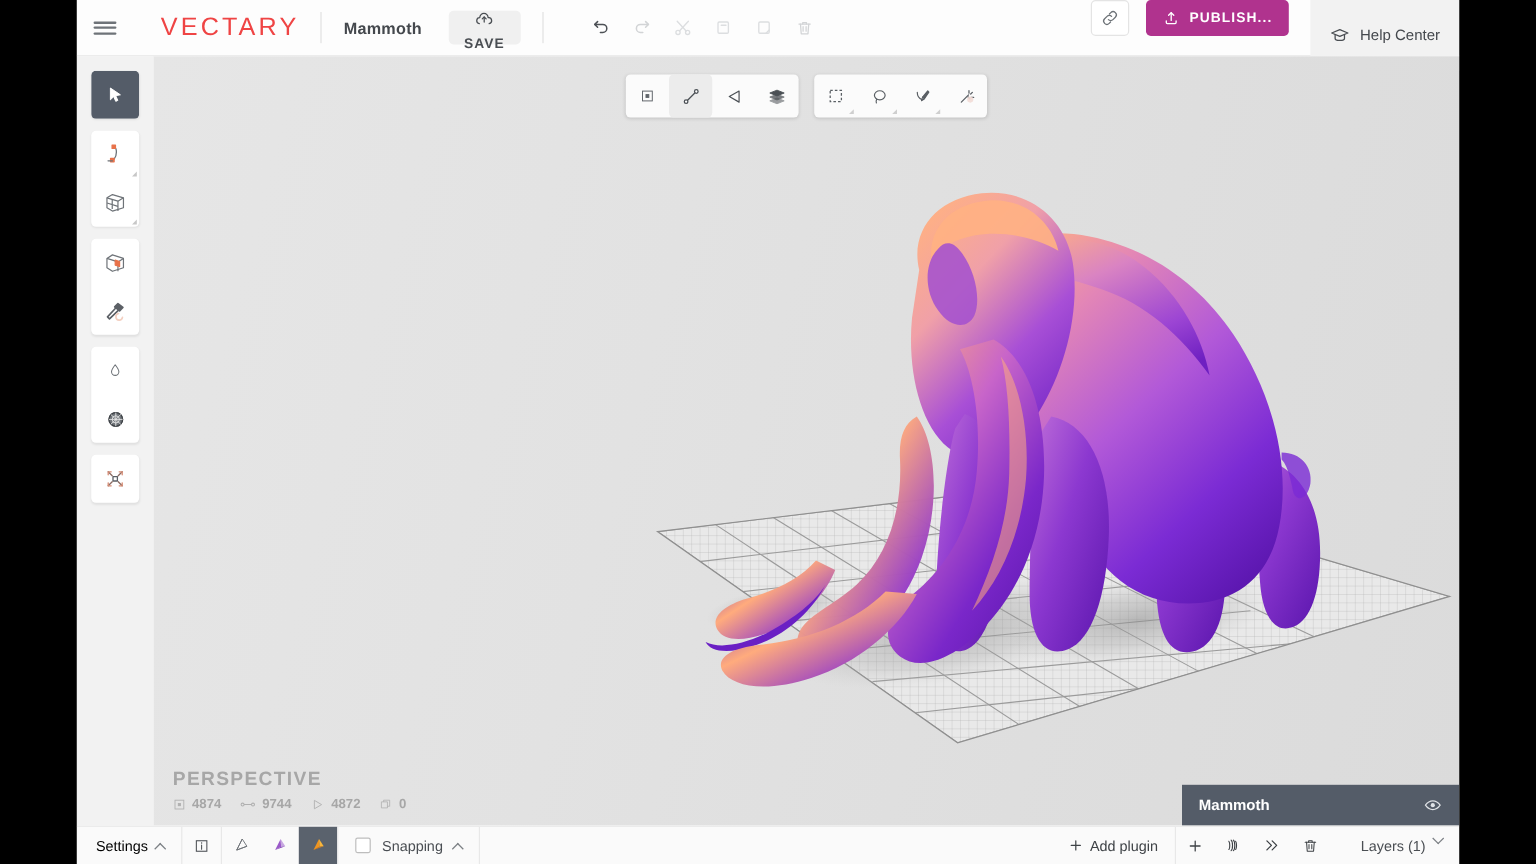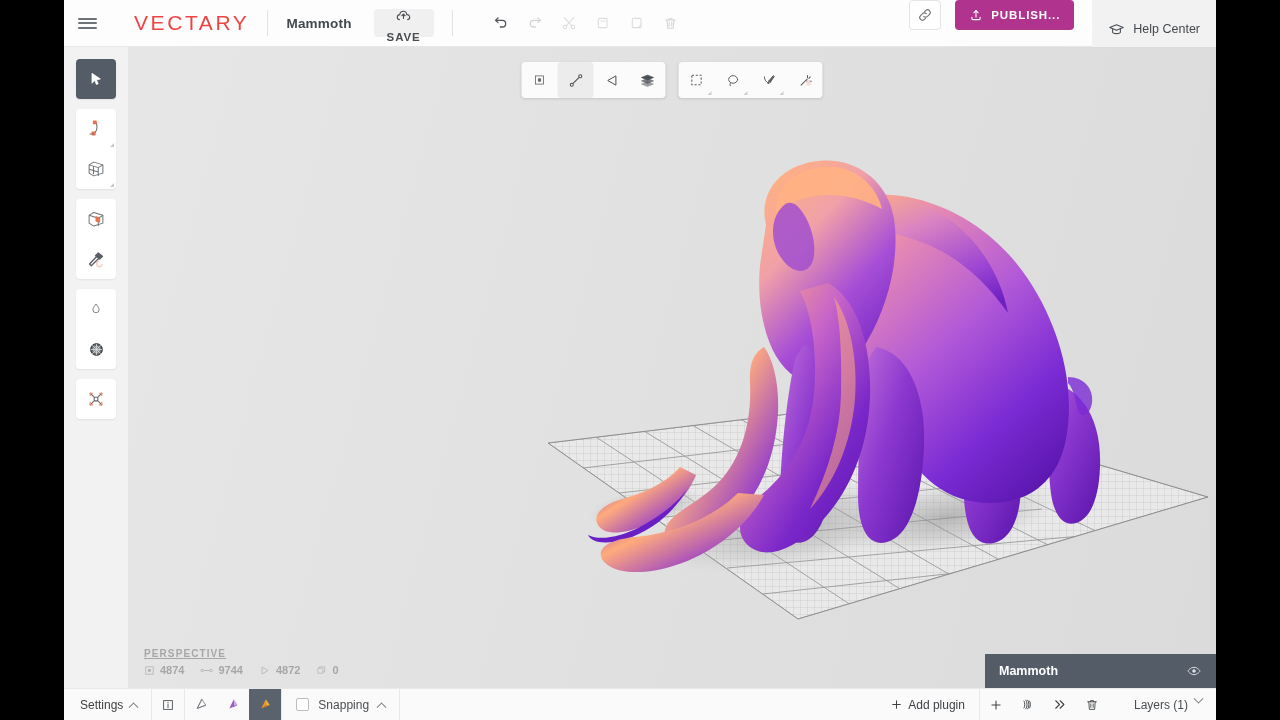--- a/index.html
+++ b/index.html
@@ -116,42 +116,42 @@
   #promo .big {
     font-size: 116px; line-height: .92; color: #6c149a; font-weight: 700;
     letter-spacing: -1px; margin-top: 14px;
     font-family: "Liberation Sans", sans-serif;
   }
   #promo .big.second { letter-spacing: 1px; }
 
   
   #vp-status { position: absolute; left: 16px; bottom: 12px; z-index: 25; }
   #vp-status .persp {
-    font-size: 10px; letter-spacing: 1.1px; color: #a7a7a7; font-weight: 600; text-decoration: underline;
+    font-size: 16px; letter-spacing: 1.1px; color: #a7a7a7; font-weight: 600;
   }
   #vp-status .stats { display: flex; gap: 16px; margin-top: 5px; align-items: center; }
   #vp-status .stat { display: flex; align-items: flex-end; gap: 5px; font-weight: bold; }
   #vp-status .stat .num { font-size: 11px; color: #a7a7a7; }
 
   
   #layer-panel {
     position: absolute; right: 0; bottom: 0; width: 231px; height: 34px;
     background: #545c68; display: flex; align-items: center; padding: 0 14px; z-index: 28;
   }
   #layer-panel .name { color: #fff; font-size: 12.5px; font-weight: 600; }
   #layer-panel .eye { margin-left: auto; cursor: pointer; }
 
   
   #bottombar {
     position: absolute; left: 0; bottom: 0; width: 1152px; height: 32px;
     background: #fafafa; border-top: 1px solid #e8e8e8;
     display: flex; align-items: center;
   }
   .settings-btn { display:flex; align-items:center; gap: 7px; padding: 0 14px 0 16px; height: 32px; cursor:pointer; }
-  .settings-btn .lbl { font-size: 12px; color: #404040; }
+  .settings-btn .lbl { font-size: 12px; color: #000000; }
   .bb-div { width: 1px; height: 32px; background: #e8e8e8; }
   .bb-btn {
     width: 32px; height: 32px; display:flex; align-items:center; justify-content:center; cursor:pointer;
   }
   .bb-btn.dark { background: #5a626d; }
   .snapping { display: flex; align-items: center; gap: 9px; padding: 0 14px; height: 32px; cursor: pointer; }
   .snapping .box { width: 13px; height: 13px; border: 1px solid #bdbdbd; border-radius: 2px; background:#fff; }
   .snapping .lbl { font-size: 12px; color: #4a4e53; }
   .bb-right { margin-left: auto; display: flex; align-items: center; height: 32px; }
   .add-plugin { display:flex; align-items:center; gap: 5px; padding: 0 14px; cursor:pointer;text-align:center; }

